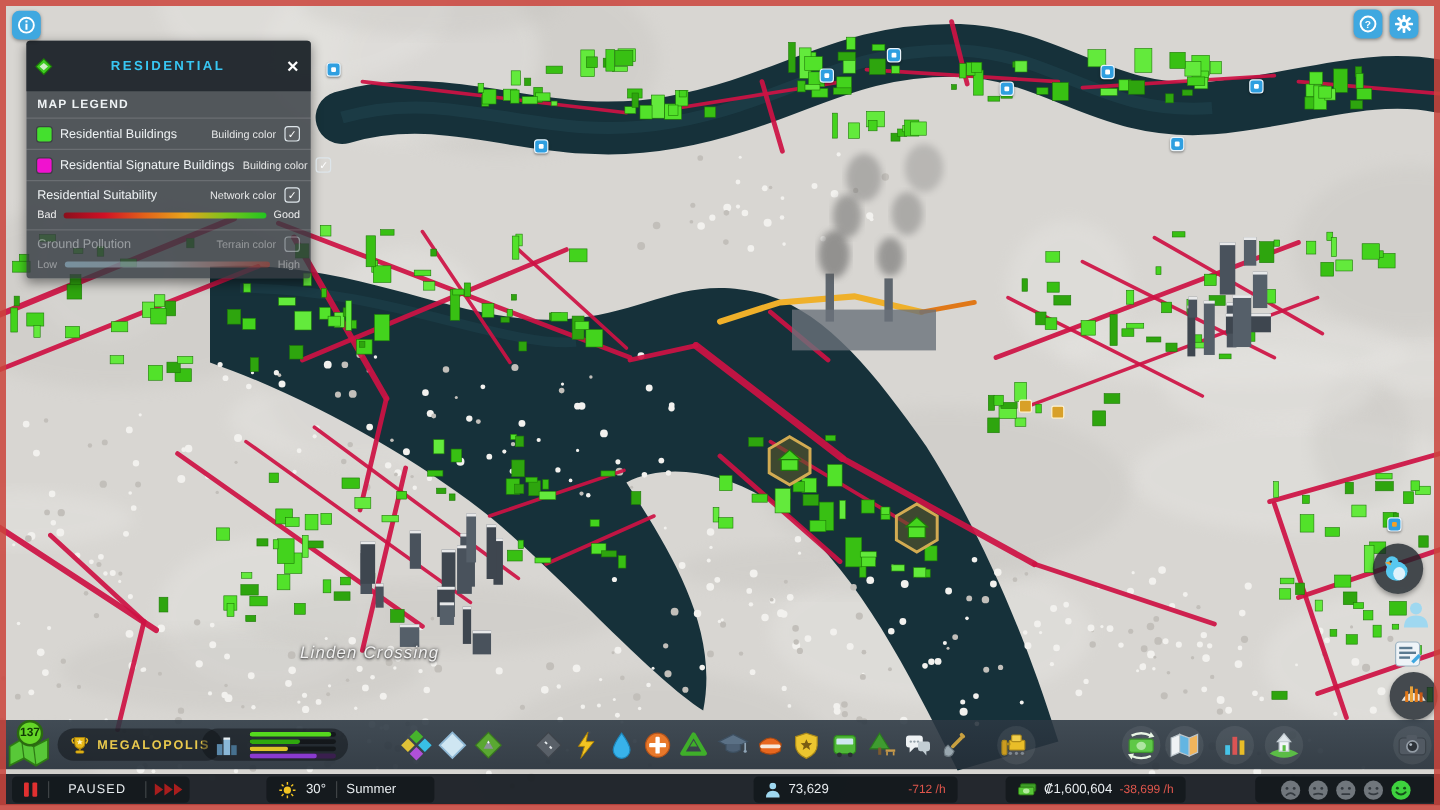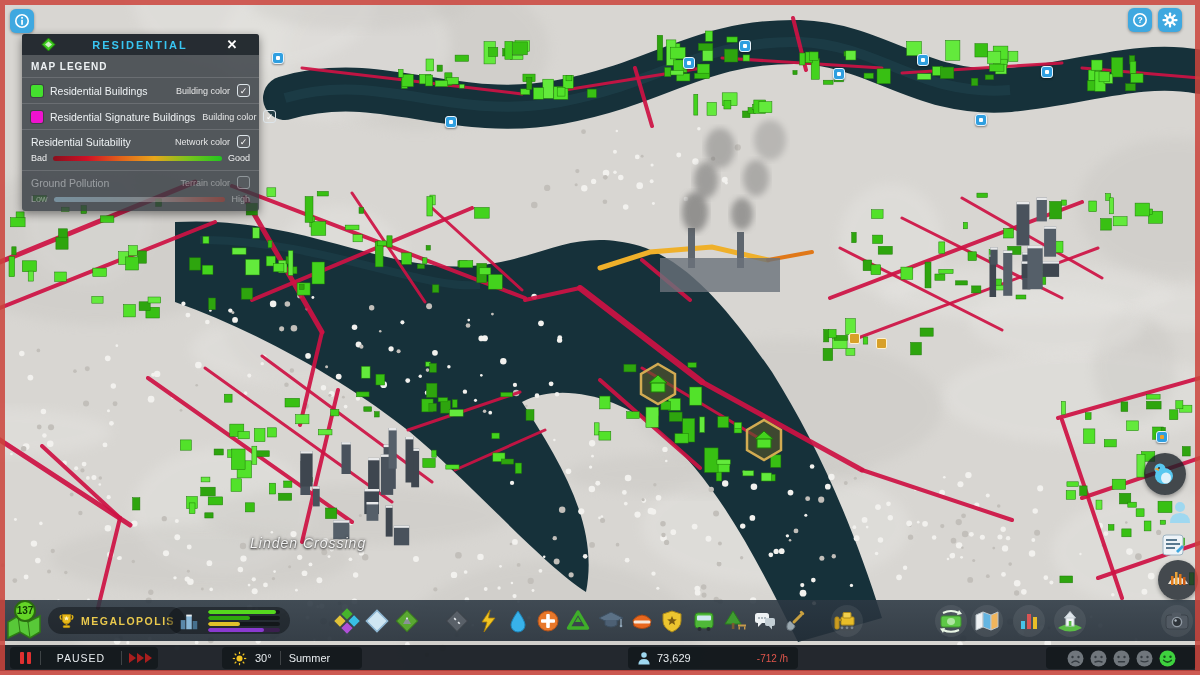--- a/index.html
+++ b/index.html
@@ -23,22 +23,22 @@
   .float-btn{position:absolute;z-index:4;display:flex;align-items:center;justify-content:center;}
   .circle-bg{background:rgba(24,32,39,.78);border-radius:50%;box-shadow:0 2px 4px rgba(0,0,0,.35);}
 
   
   .blue-btn{position:absolute;width:24px;height:24px;border-radius:6px;background:#3fa8e0;z-index:6;
     display:flex;align-items:center;justify-content:center;box-shadow:0 1px 3px rgba(0,0,0,.35);cursor:pointer;}
 
   
   .legend{position:absolute;left:22px;top:34px;width:237px;z-index:5;background:rgba(52,59,65,.82);
     border-radius:3px;box-shadow:0 3px 10px rgba(0,0,0,.45);color:#eef2f4;}
-  .legend-header{display:flex;align-items:center;height:21px;background:rgba(33,40,46,.9);
-    border-radius:3px 3px 0 0;padding:0 19px;}
+  .legend-header{display:flex;align-items:center;height:42px;background:rgba(33,40,46,.9);
+    border-radius:3px 3px 0 0;padding:0 7px;}
   .legend-title{flex:1;text-align:center;font-size:11px;font-weight:bold;letter-spacing:2px;color:#38c6f2;}
   .legend-close{width:16px;text-align:center;font-size:13px;font-weight:bold;color:#fff;cursor:pointer;line-height:1;}
   .legend-section{padding:6px 9px 5px;font-size:10px;font-weight:bold;letter-spacing:1px;border-bottom:1px solid rgba(255,255,255,.14);}
   .legend-row{display:flex;align-items:center;gap:7px;padding:6px 9px;border-bottom:1px solid rgba(255,255,255,.14);}
   .legend-row:last-child{border-bottom:none;}
   .legend-block{padding:5px 9px 7px;border-bottom:1px solid rgba(255,255,255,.14);}
   .legend-block:last-child{border-bottom:none;}
   .legend-block .top{display:flex;align-items:center;gap:7px;margin-bottom:5px;}
   .swatch{width:12px;height:12px;border-radius:2px;flex:0 0 auto;box-shadow:0 0 0 1px rgba(0,0,0,.25);}
   .row-label{font-size:10.5px;flex:1;white-space:nowrap;}
@@ -1401,20 +1401,29 @@
 
     <div class="sb-pill" style="left:628px;width:170px;padding:0 10px;gap:7px;">
       <svg width="12" height="13" viewBox="0 0 13 15">
         <circle cx="6.5" cy="3.5" r="3.2" fill="#9fd8f0"></circle>
         <path d="M0 14.5 Q0 8 6.5 8 Q13 8 13 14.5 Z" fill="#9fd8f0"></path>
         </svg>
       <span>73,629</span>
       <span class="rate-neg">-712 /h</span>
     </div>
 
+    <div class="sb-pill" style="left:838px;width:150px;padding:0 10px;gap:6px;">
+      <svg width="16" height="12" viewBox="0 0 20 14">
+        <rect x="3" y="1" width="16" height="8" rx="1.5" fill="#3fa028" stroke="#246a12"></rect>
+        <rect x="1" y="4.5" width="16" height="8" rx="1.5" fill="#58c838" stroke="#2e7a14"></rect>
+        <ellipse cx="9" cy="8.5" rx="3.4" ry="2.6" fill="#b4ec9e"></ellipse>
+        </svg>
+      <span>₡1,600,604</span>
+      <span class="rate-neg">-38,699 /h</span>
+    </div>
 
     <div class="sb-pill" style="right:4px;width:150px;justify-content:center;">
       <div class="faces">
         <svg width="17" height="17" viewBox="0 0 17 17">
           <circle cx="8.5" cy="8.5" r="8" fill="#70767c"></circle>
             <circle cx="5.5" cy="7" r="1.2" fill="#343a40"></circle>
             <circle cx="11.5" cy="7" r="1.2" fill="#343a40"></circle>
           <path d="M5 12.6 Q8.5 9.4 12 12.6" fill="none" stroke="#343a40" stroke-width="1.4" stroke-linecap="round"></path>
           </svg>
         <svg width="17" height="17" viewBox="0 0 17 17">

